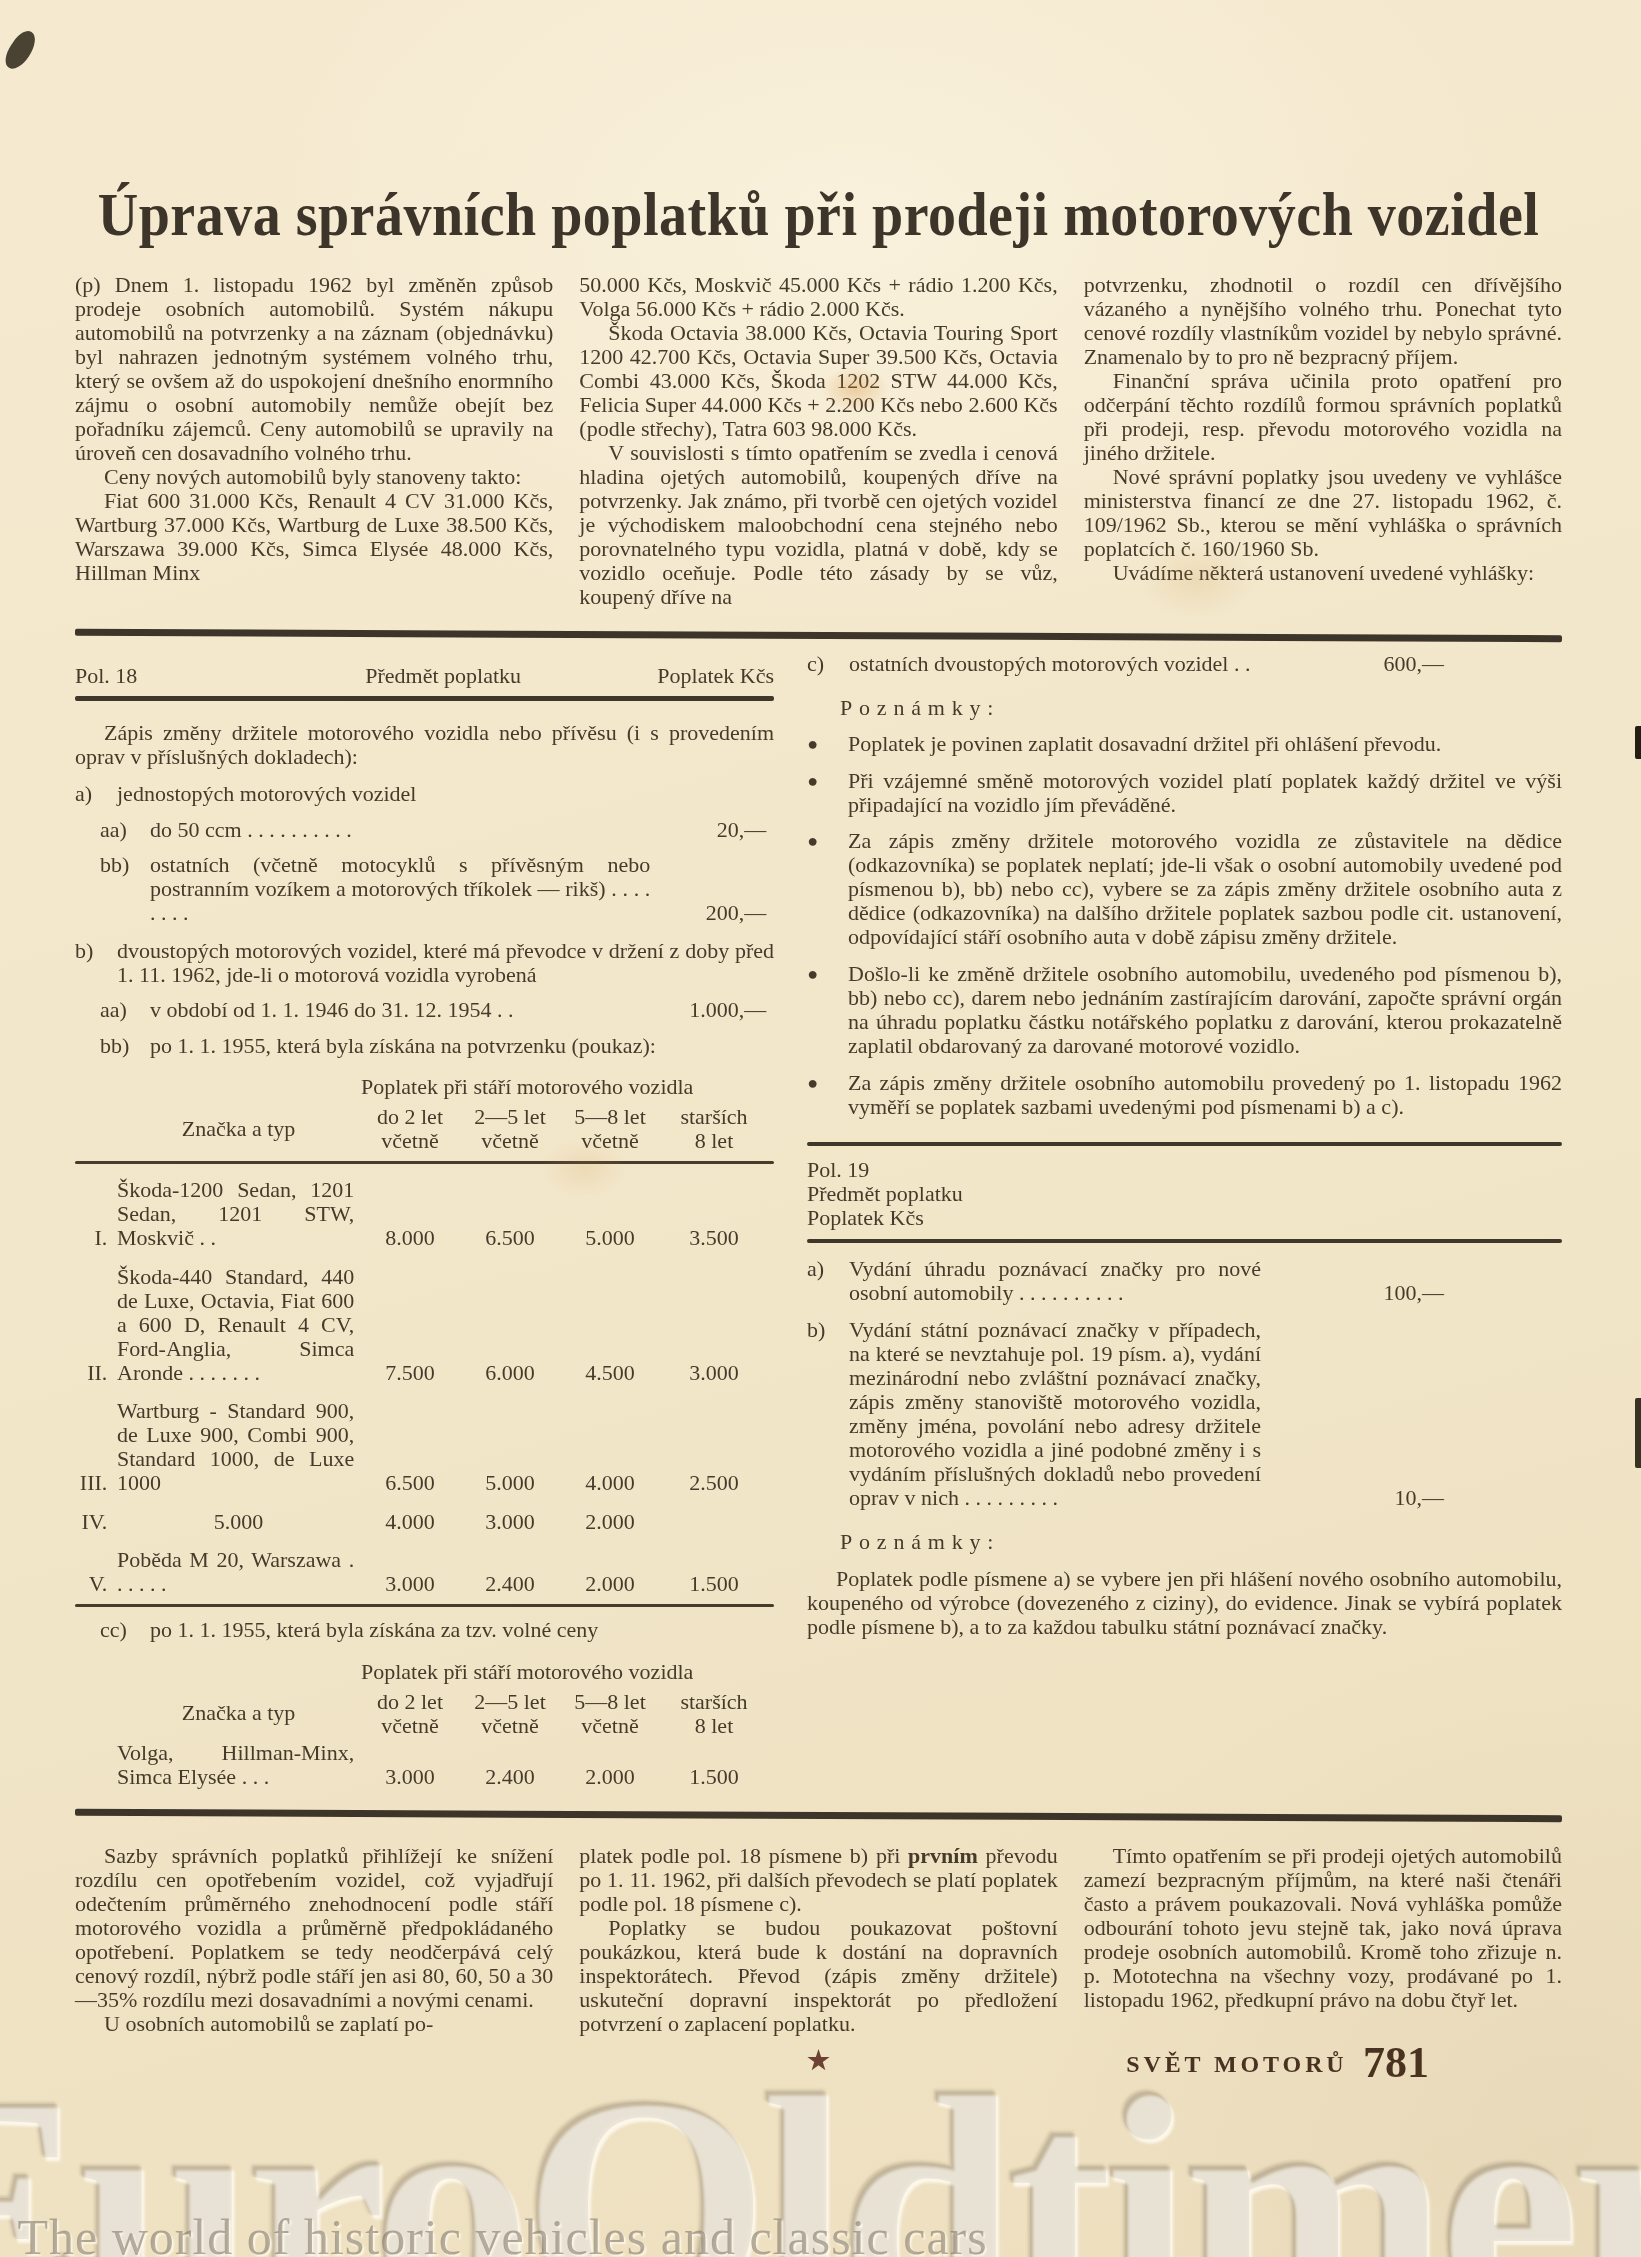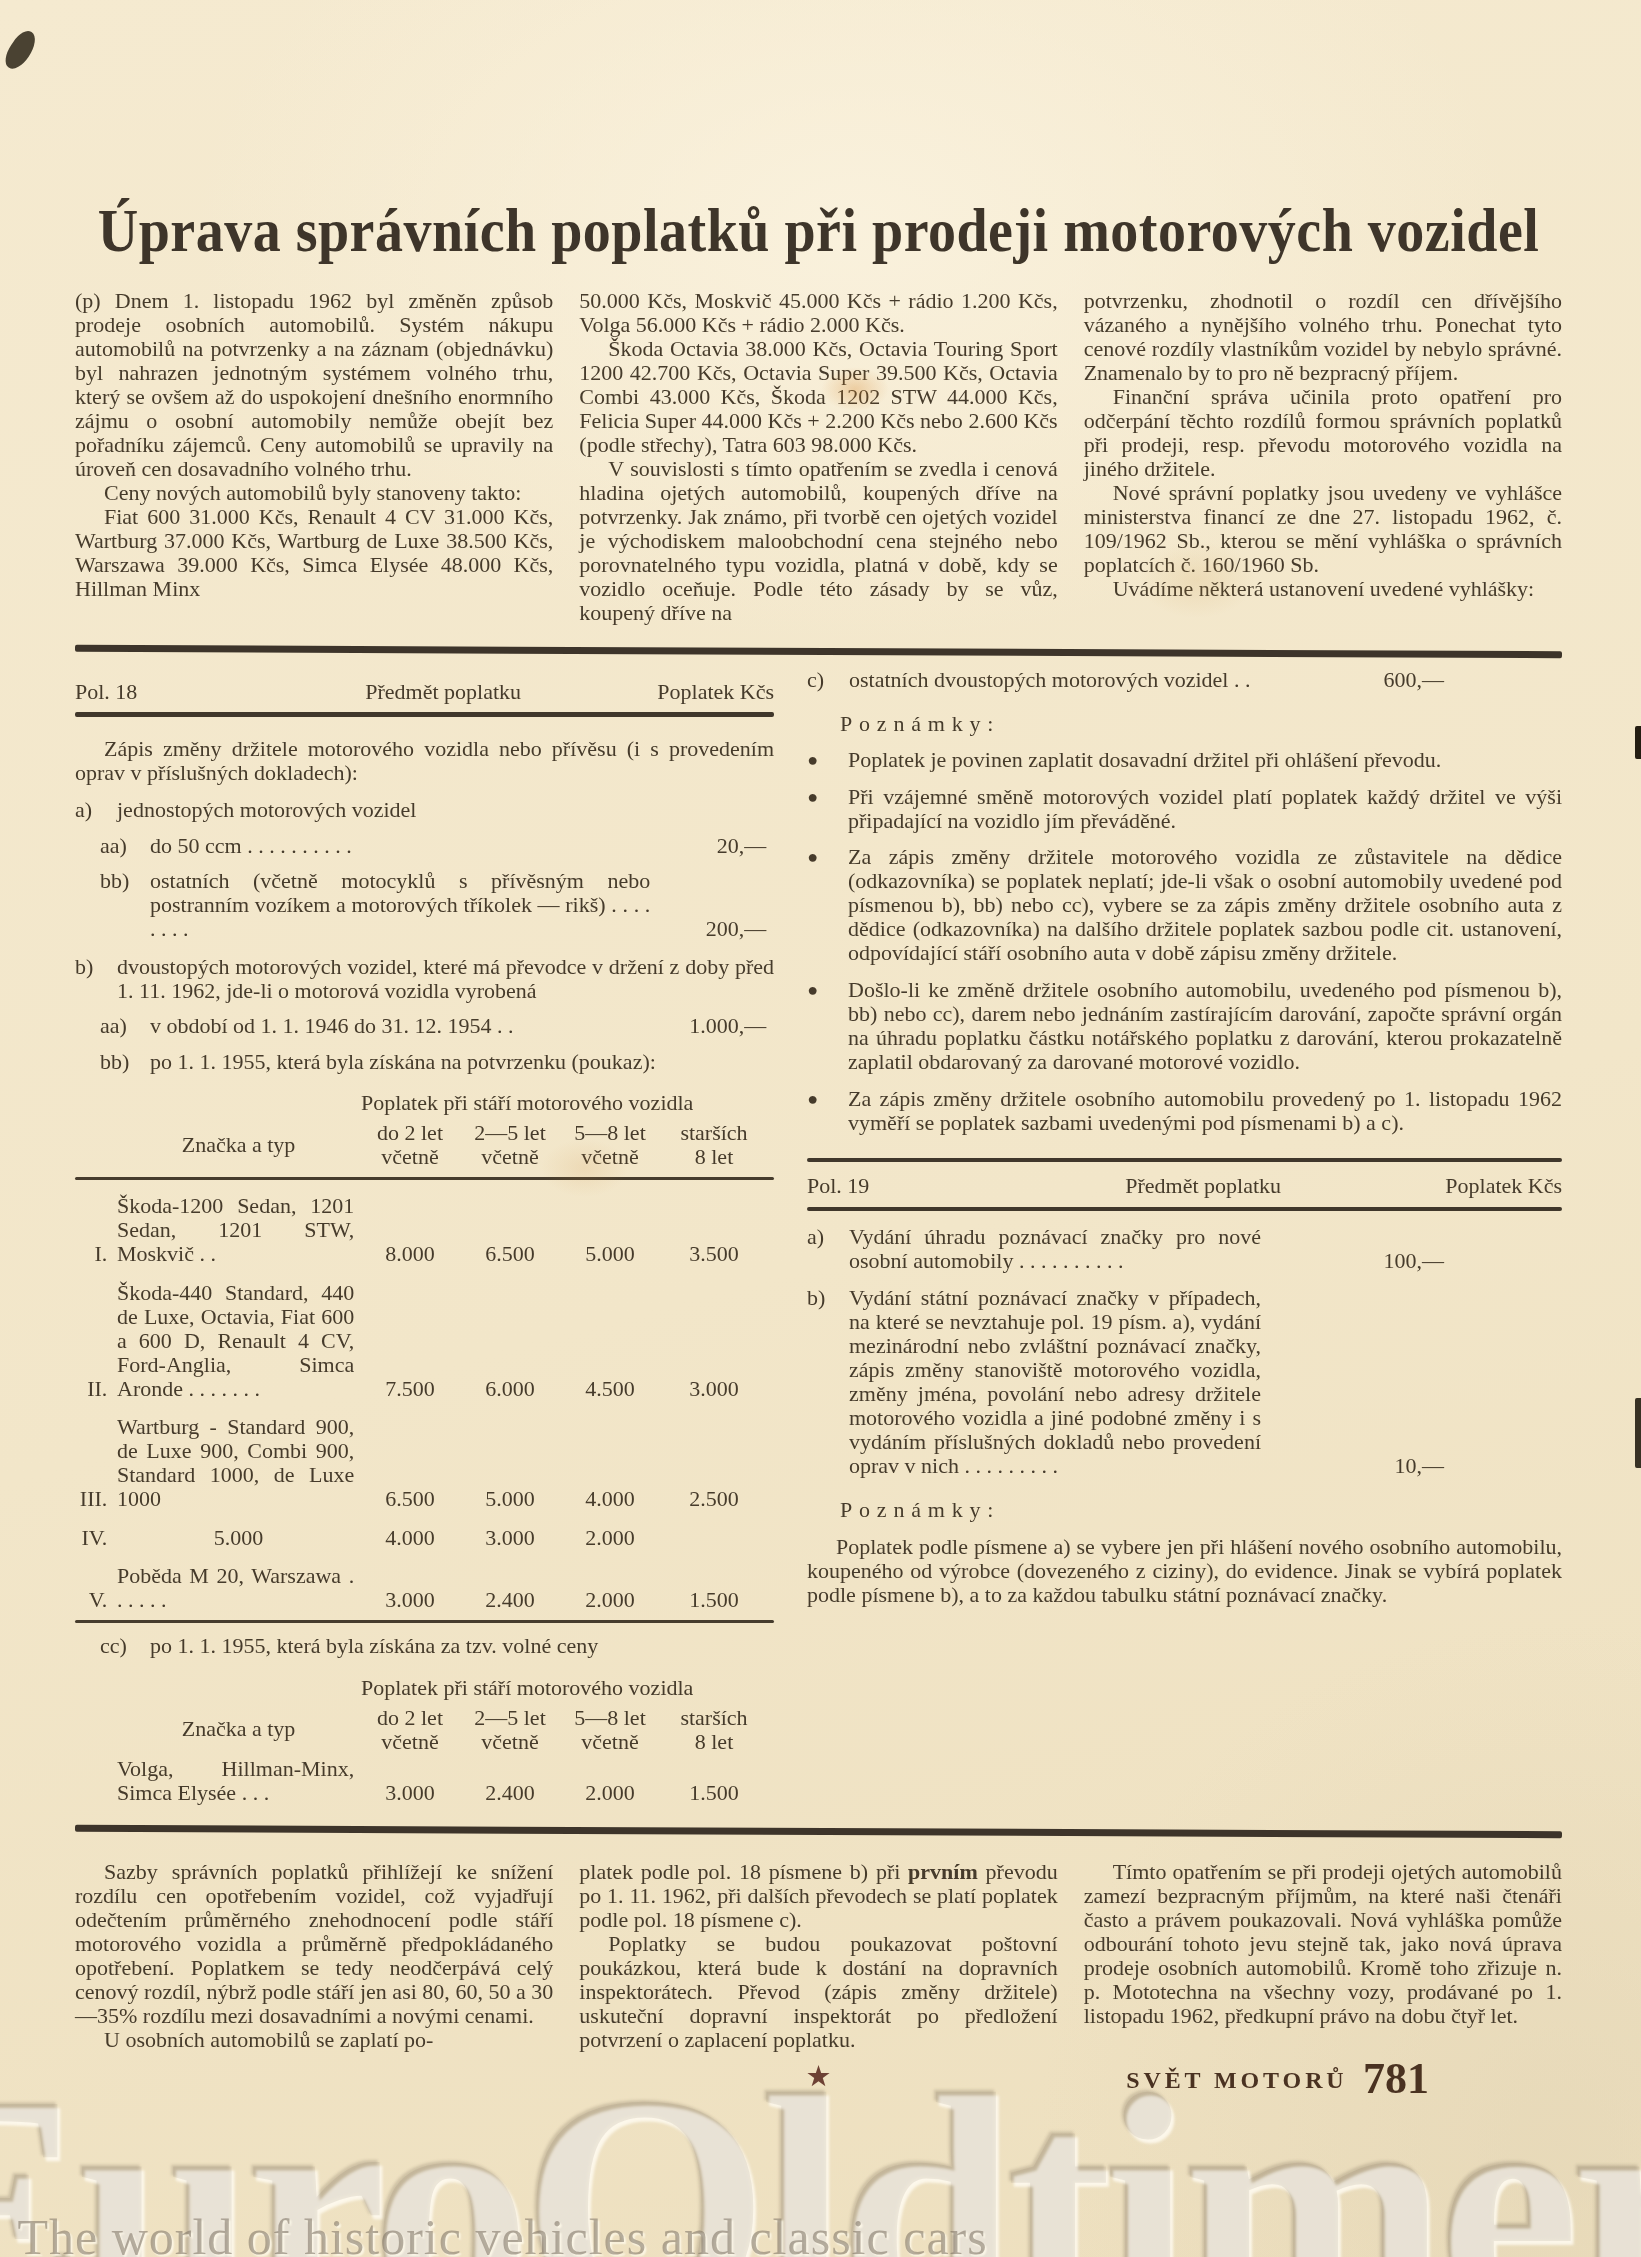--- a/index.html
+++ b/index.html
@@ -10,21 +10,21 @@
     color:#463b2b;
   }
   .page{
     position:absolute;inset:0;overflow:hidden;
     background:
       radial-gradient(1062px 676px at 52% 10%, rgba(250,242,222,.9) 0%, rgba(250,242,222,0) 62%),
       radial-gradient(869px 869px at 95% 95%, rgba(226,212,180,.55) 0%, rgba(226,212,180,0) 60%),
       linear-gradient(165deg,#f5ead0 0%,#f2e6c9 55%,#eddfbe 100%);
     font-size:22px;line-height:24px;
   }
-  .content{position:absolute;left:75px;right:79px;top:16px;}
+  .content{position:absolute;left:75px;right:79px;top:0;}
   .title{
     margin:182px 0 0;text-align:center;font-weight:bold;color:#3e352a;
     font-size:56px;line-height:64px;white-space:nowrap;letter-spacing:0.5px;
     transform:scaleY(1.1);
   }
   .intro{display:flex;gap:26px;margin-top:27px;}
   .icol{flex:1;text-align:justify;}
   p{margin:0;}
   .par{text-align:justify;text-indent:29px;}
   .noind{text-indent:0;}
@@ -303,21 +303,21 @@
         <div class="note">
           <span class="bul">●</span>
           <span class="nt">Došlo-li ke změně držitele osobního automobilu, uvedeného pod písmenou b), bb) nebo cc), darem nebo jednáním zastírajícím darování, započte správní orgán na úhradu poplatku částku notářského poplatku z darování, kterou prokazatelně zaplatil obdarovaný za darované motorové vozidlo.</span>
         </div>
         <div class="note">
           <span class="bul">●</span>
           <span class="nt">Za zápis změny držitele osobního automobilu provedený po 1. listopadu 1962 vyměří se poplatek sazbami uvedenými pod písmenami b) a c).</span>
         </div>
 
         <div class="rule mt24"></div>
-        <div class="thead" style="margin-top:11.6px;">
+        <div class="thead" style="margin-top:11.6px;flex-direction:column;">
           <span class="pol">Pol. 19</span>
           <span class="subj">Předmět poplatku</span>
           <span class="feeh">Poplatek Kčs</span>
         </div>
         <div class="rule"></div>
 
         <div class="item mt20">
           <span class="mk">a)</span>
           <span class="feeline">
             <span class="txt">Vydání úhradu poznávací značky pro nové osobní automobily . . . . . . . . . .</span>

